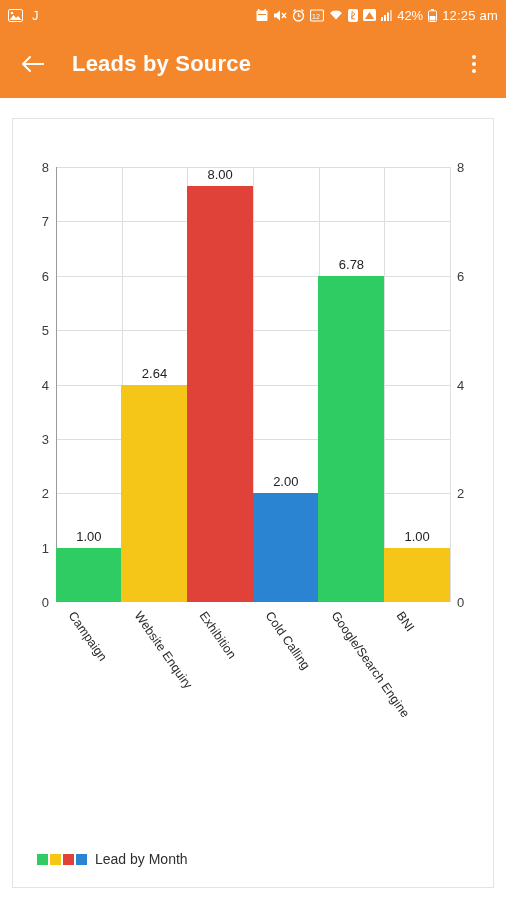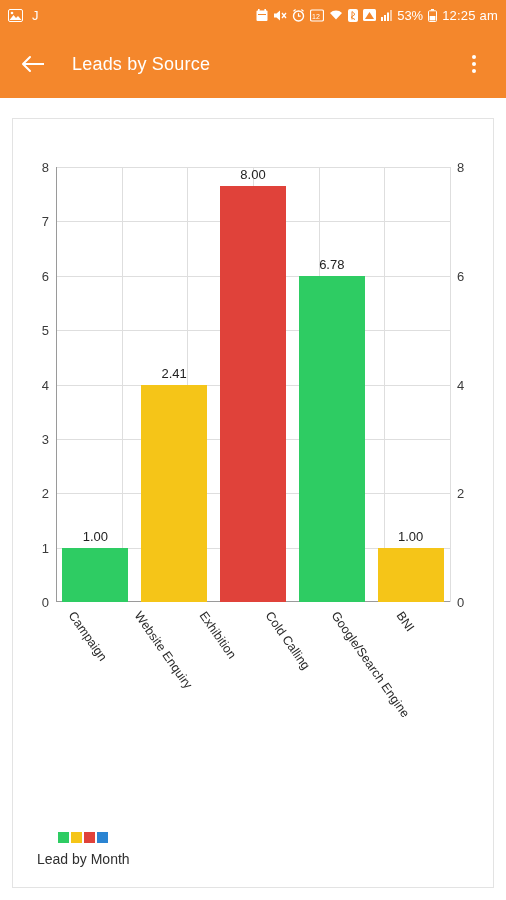--- a/index.html
+++ b/index.html
@@ -35,23 +35,23 @@
     align-items: center;
     padding: 0 18px;
     color: #ffffff;
   }
   .appbar .back {
     width: 30px; height: 30px;
     display: flex; align-items: center; justify-content: center;
     cursor: pointer;
   }
   .appbar .title {
-    font-size: 18px;
+    font-size: 22px;
     margin-left: 24px;
-    font-weight: 400;
+    font-weight: 700;
     letter-spacing: .2px;
   }
   .appbar .menu {
     margin-left: auto;
     width: 28px; height: 30px;
     display: flex; flex-direction: column; align-items: center; justify-content: center;
     gap: 3px;
     cursor: pointer;
   }
   .appbar .menu i { width: 4px; height: 4px; background: #fff; border-radius: 50%; display: block; }
@@ -134,21 +134,20 @@
   }
 
   
   .legend {
     position: absolute;
     left: 24px;
     bottom: 20px;
     display: flex;
     align-items: center;
     gap: 8px;
-    flex-direction: column;
   }
   .swatches { display: flex; gap: 2px; }
   .sw { width: 11px; height: 11px; display: block; }
   .legend-text { font-size: 14px; color: #2f2f2f; }
 </style>
 </head>
 <body>
 
 <div class="statusbar">
   <div class="sb-left">
@@ -212,21 +211,21 @@
         </svg>
     </span>
     <span class="sb-icon">
       <svg width="11" height="12" viewBox="0 0 11 12">
           <rect x="0" y="8" width="2" height="4" fill="#fff"></rect>
           <rect x="3" y="6" width="2" height="6" fill="#fff"></rect>
           <rect x="6" y="3.5" width="2" height="8.5" fill="#fff"></rect>
           <rect x="9" y="1" width="2" height="11" fill="#fff" opacity="0.55"></rect>
         </svg>
     </span>
-    <span class="sb-pct">53%</span>
+    <span class="sb-pct">42%</span>
     <span class="sb-icon">
       <svg width="9" height="13" viewBox="0 0 9 13">
           <rect x="3" y="0" width="3" height="1.5" fill="#fff"></rect>
           <rect x="0.5" y="1.8" width="8" height="10.7" rx="1" fill="none" stroke="#fff" stroke-width="1"></rect>
           <rect x="1.6" y="7" width="5.8" height="4.4" fill="#fff"></rect>
         </svg>
     </span>
     <span class="sb-time">12:25 am</span>
   </div>
 </div>
@@ -289,26 +288,30 @@
 
     <div class="axis-left"></div>
     <div class="axis-base"></div>
 
     <div class="bars" id="bars">
         <div class="barwrap">
           <div class="barlabel">1.00</div>
           <div class="bar" style="height: 54.375px; background: rgb(46, 204, 99);"></div>
         </div>
         <div class="barwrap">
-          <div class="barlabel">2.41</div>
+          <div class="barlabel">2.64</div>
           <div class="bar" style="height: 217.5px; background: rgb(245, 197, 24);"></div>
         </div>
         <div class="barwrap">
           <div class="barlabel">8.00</div>
           <div class="bar" style="height: 435px; background: rgb(224, 66, 58);"></div>
+        </div>
+        <div class="barwrap">
+          <div class="barlabel">2.00</div>
+          <div class="bar" style="height: 108.75px; background: rgb(42, 132, 210);"></div>
         </div>
         <div class="barwrap">
           <div class="barlabel">6.78</div>
           <div class="bar" style="height: 326.25px; background: rgb(46, 204, 99);"></div>
         </div>
         <div class="barwrap">
           <div class="barlabel">1.00</div>
           <div class="bar" style="height: 54.375px; background: rgb(245, 197, 24);"></div>
         </div>
       </div>

